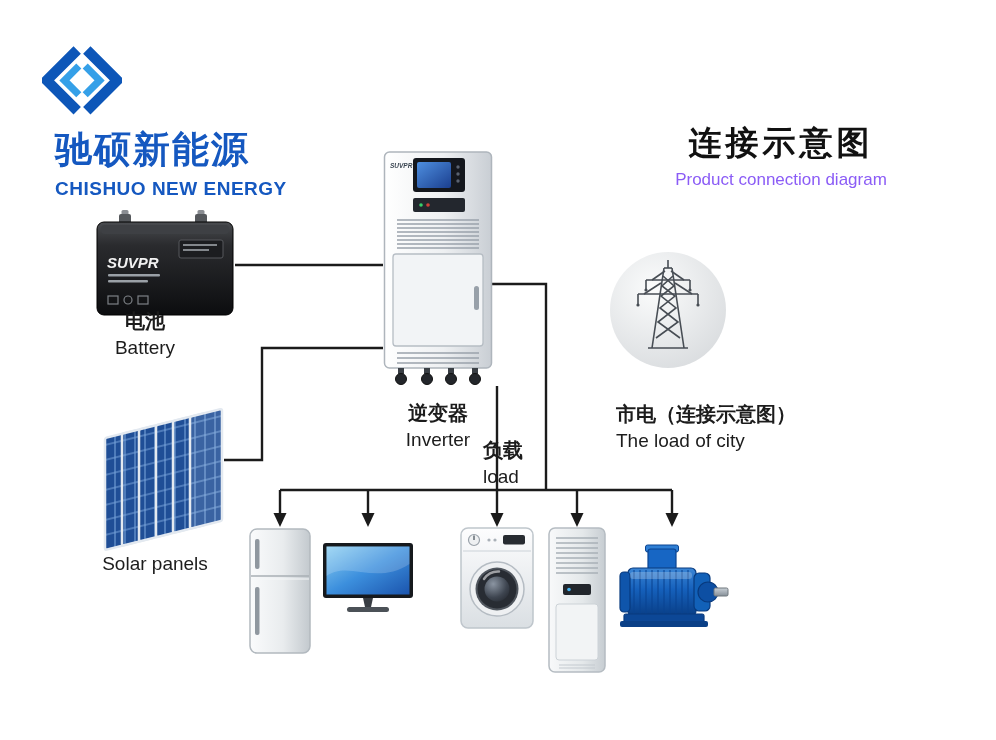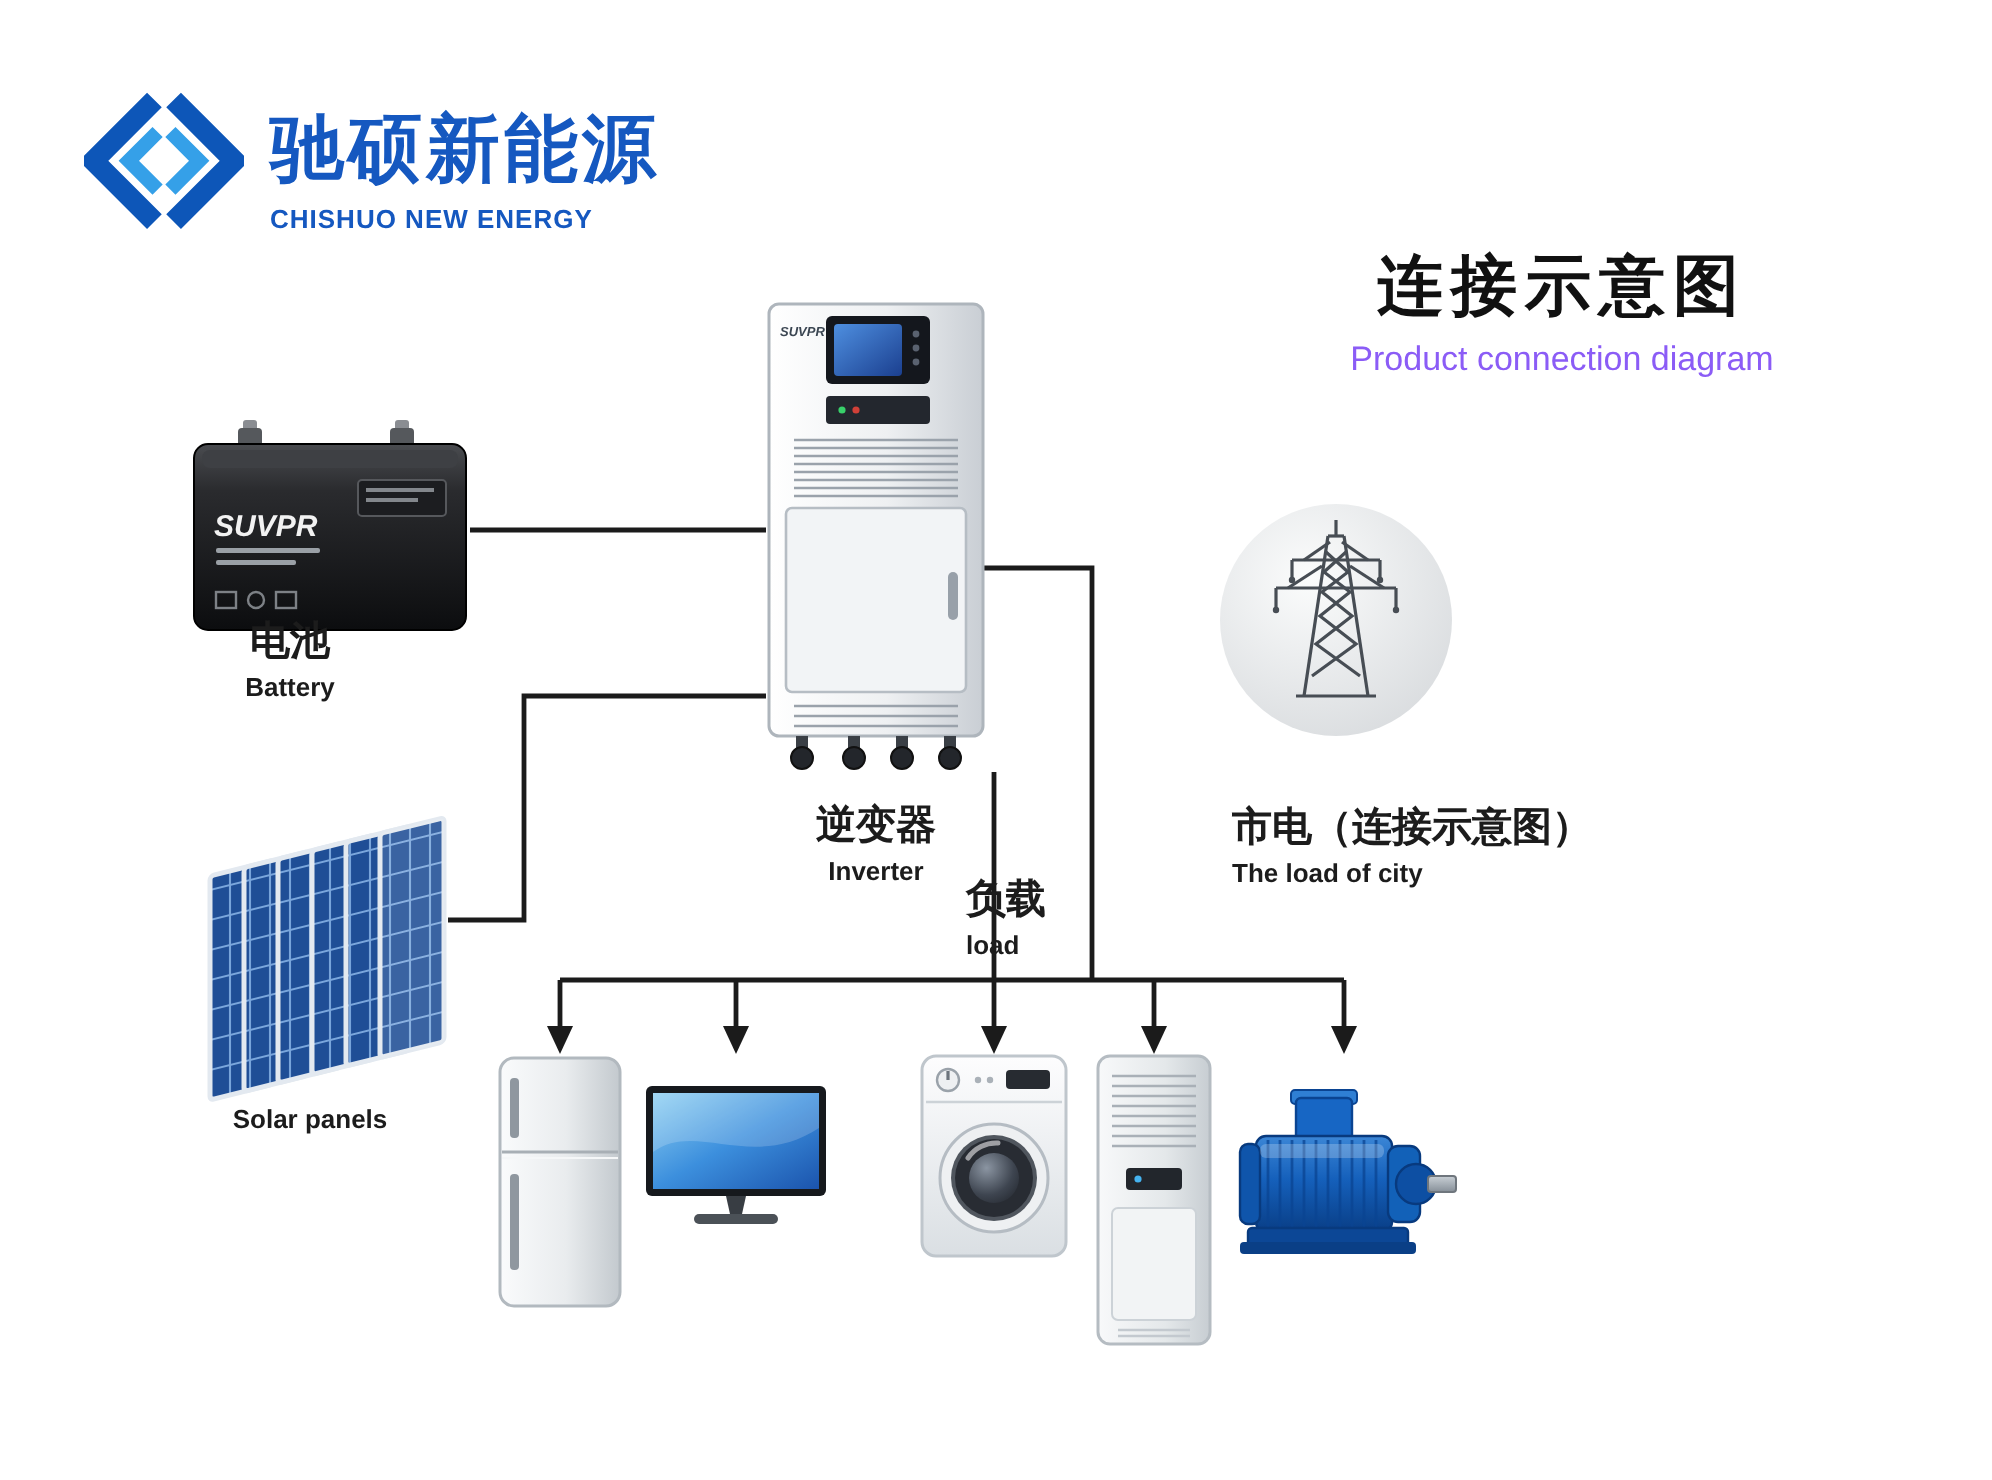--- a/index.html
+++ b/index.html
@@ -3,31 +3,31 @@
 <meta charset="utf-8">
 <style>
   * { margin:0; padding:0; box-sizing:border-box; }
   html,body { background:#ffffff; }
   body { font-family:"Liberation Sans","DejaVu Sans",sans-serif; color:#1c1c1c; }
   .stage { position:relative; width:996px; height:740px; background:#ffffff; overflow:hidden; }
   .abs { position:absolute; }
 
   
   .logo-cn { font-size:37px; font-weight:700; color:#1558c0; letter-spacing:2px; line-height:1.1; }
-  .logo-en { font-size:13px; font-weight:600; color:#1558c0; letter-spacing:0.5px; margin-top:7px; }
+  .logo-en { font-size:19px; font-weight:600; color:#1558c0; letter-spacing:0.5px; margin-top:7px; }
 
   
   .title-block { width:262px; text-align:center; }
   .title-cn { font-size:33px; font-weight:900; letter-spacing:4px; color:#111111; line-height:1.05; }
   .title-en { font-size:17px; color:#8b5cf6; margin-top:9px; }
 
   
   .node-label { text-align:center; line-height:1.35; color:#1c1c1c; }
   .node-label .cn { font-size:20px; font-weight:700; }
-  .node-label .en { font-size:13px; font-weight:700; }
+  .node-label .en { font-size:19px; font-weight:400; }
   .node-label.left-align { text-align:left; }
 
   svg { display:block; }
   .wires { pointer-events:none; }
 </style>
 </head>
 <body>
 
 <div class="stage">
 
@@ -46,21 +46,21 @@
     </g>
     <g fill="#1b1b1b">
       <polygon points="273.5,513 286.5,513 280,527"></polygon>
       <polygon points="361.5,513 374.5,513 368,527"></polygon>
       <polygon points="490.5,513 503.5,513 497,527"></polygon>
       <polygon points="570.5,513 583.5,513 577,527"></polygon>
       <polygon points="665.5,513 678.5,513 672,527"></polygon>
     </g>
   </svg>
 
-  <div class="abs" style="left:42px;top:42px;display:flex;align-items:center;">
+  <div class="abs" style="left:42px;top:42px;display:flex;align-items:flex-start;flex-direction:column;">
     <svg width="80" height="80" viewBox="0 0 100 100">
       <g fill="none" stroke-linecap="butt">
         <path d="M44 10 L6 48 L44 86" stroke="#0d56b8" stroke-width="13"></path>
         <path d="M56 10 L94 48 L56 86" stroke="#0d56b8" stroke-width="13"></path>
         <path d="M46 30 L28 48 L46 66" stroke="#35a0e8" stroke-width="9"></path>
         <path d="M54 30 L72 48 L54 66" stroke="#35a0e8" stroke-width="9"></path>
       </g>
     </svg>
     <div style="margin-left:13px;padding-top:8px;">
       <div class="logo-cn">驰硕新能源</div>

